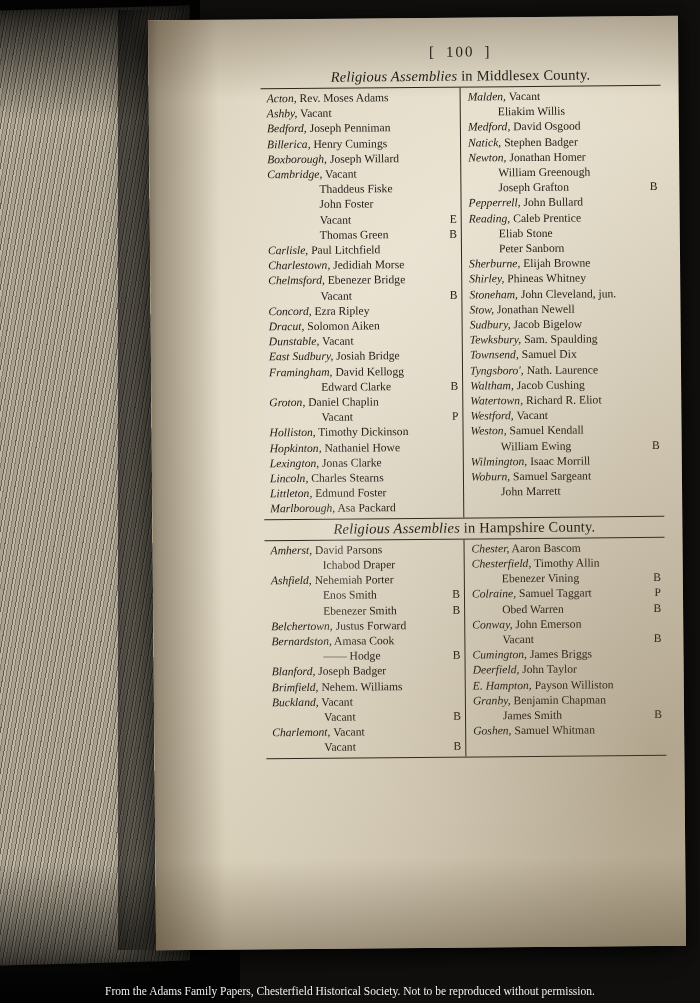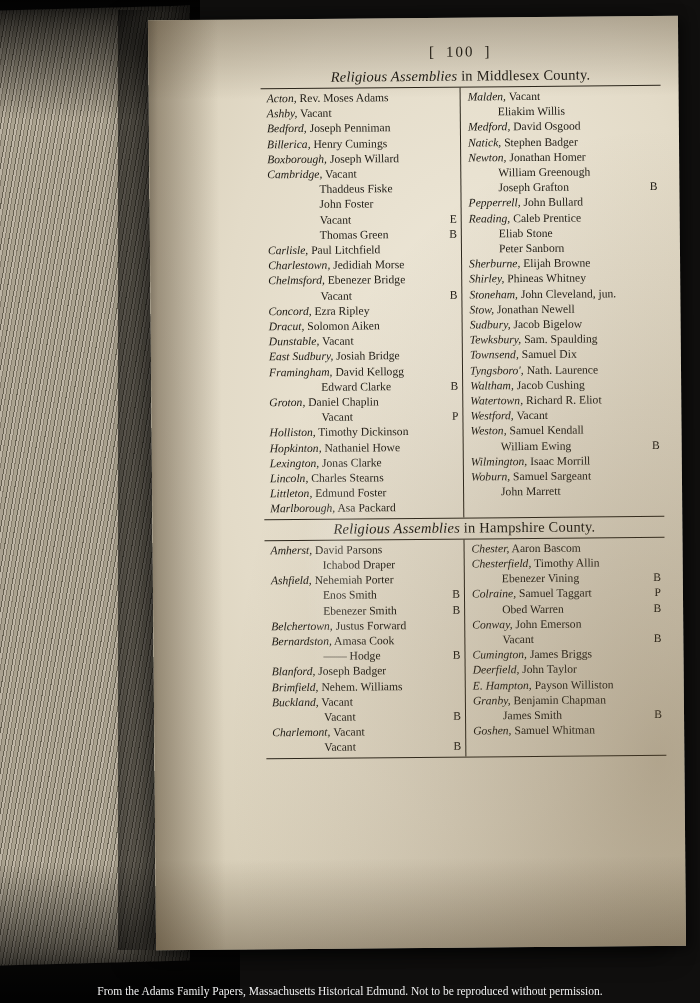--- a/index.html
+++ b/index.html
@@ -266,14 +266,14 @@
             </div>
           </div>
         </div>
 
     </div>
     <div class="smudge1"></div>
   </div>
 
   <div class="fold"></div>
 
-  <div class="caption">From the Adams Family Papers, Massachusetts Historical Edmund. Not to be reproduced without permission.</div>
+  <div class="caption">From the Adams Family Papers, Chesterfield Historical Society. Not to be reproduced without permission.</div>
 </div>
 
 </body></html>

